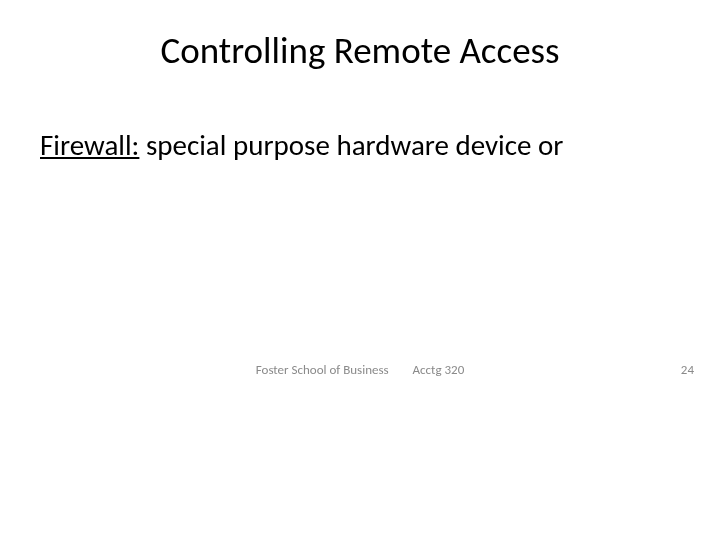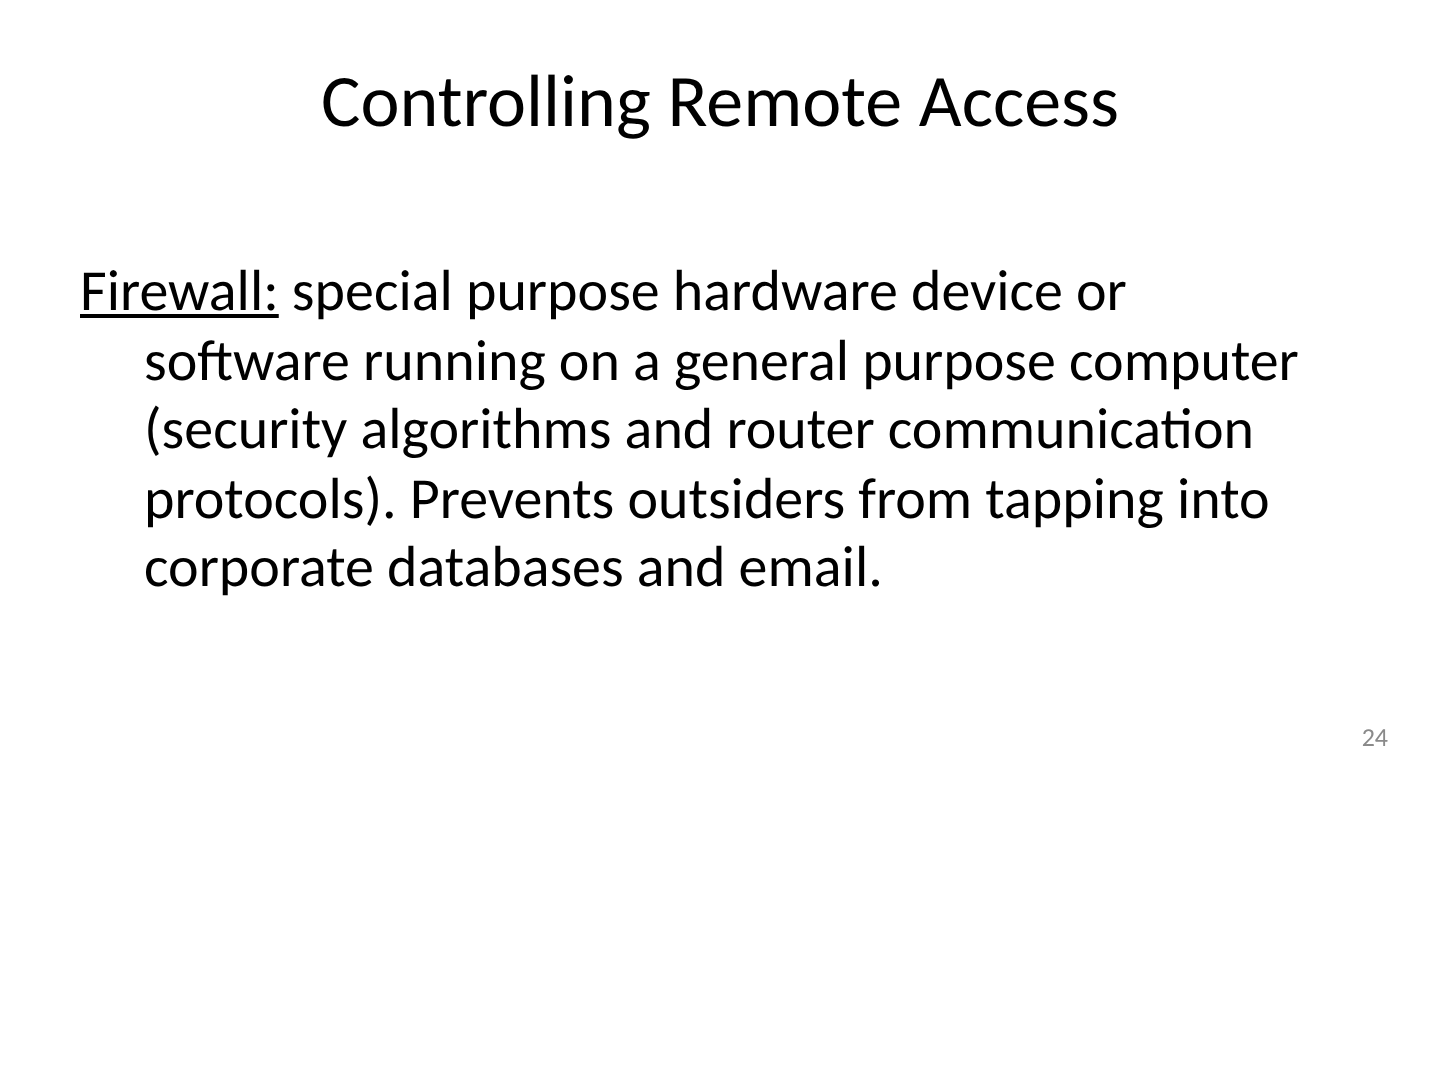--- a/index.html
+++ b/index.html
@@ -64,20 +64,24 @@
 </style>
 </head>
 <body>
 
 <div class="slide">
 
   <h1 class="title">Controlling Remote Access</h1>
 
   <div class="body">
     <span class="term">Firewall:</span><span>  special purpose hardware device or</span>
-    <span class="indent">software running on a general purpose computer (security algorithms and router communication protocols).  Prevents outsiders from tapping into corporate databases and email.</span>
   </div>
 
   <div class="footer">
+    <div class="footer-center">
+      <span>Foster School of Business</span>
+      <span class="gap"></span>
+      <span>Acctg 320</span>
+    </div>
     <div class="footer-right">24</div>
   </div>
 
 </div>
 
 </body></html>

